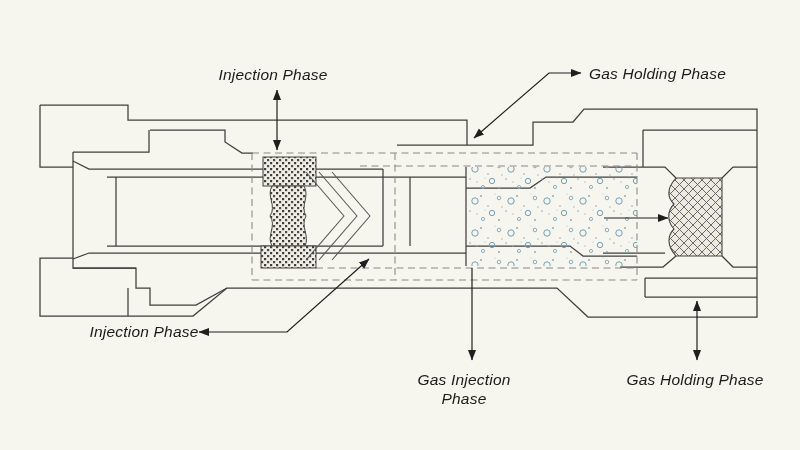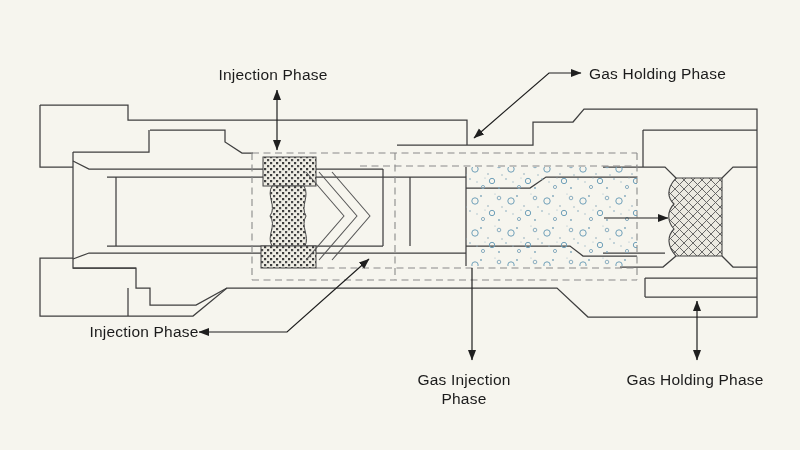--- a/index.html
+++ b/index.html
@@ -1,21 +1,21 @@
 <!DOCTYPE html>
 <html><head>
 <meta charset="utf-8">
 <style>
   html,body{margin:0;padding:0;}
   body{
     width:800px;height:450px;overflow:hidden;
     font-family:"Liberation Sans", sans-serif;
     background:#f6f5ee;
   }
-  .stage{position:relative;width:800px;height:450px;}
+  .stage{position:relative;width:800px;height:450px;font-style:italic;}
   svg{display:block;}
   text.lbl{
     font-family:"Liberation Sans", sans-serif;
     font-size:15.5px;
     font-weight:500;
     letter-spacing:.2px;
   }
 </style>
 </head>
 <body>

